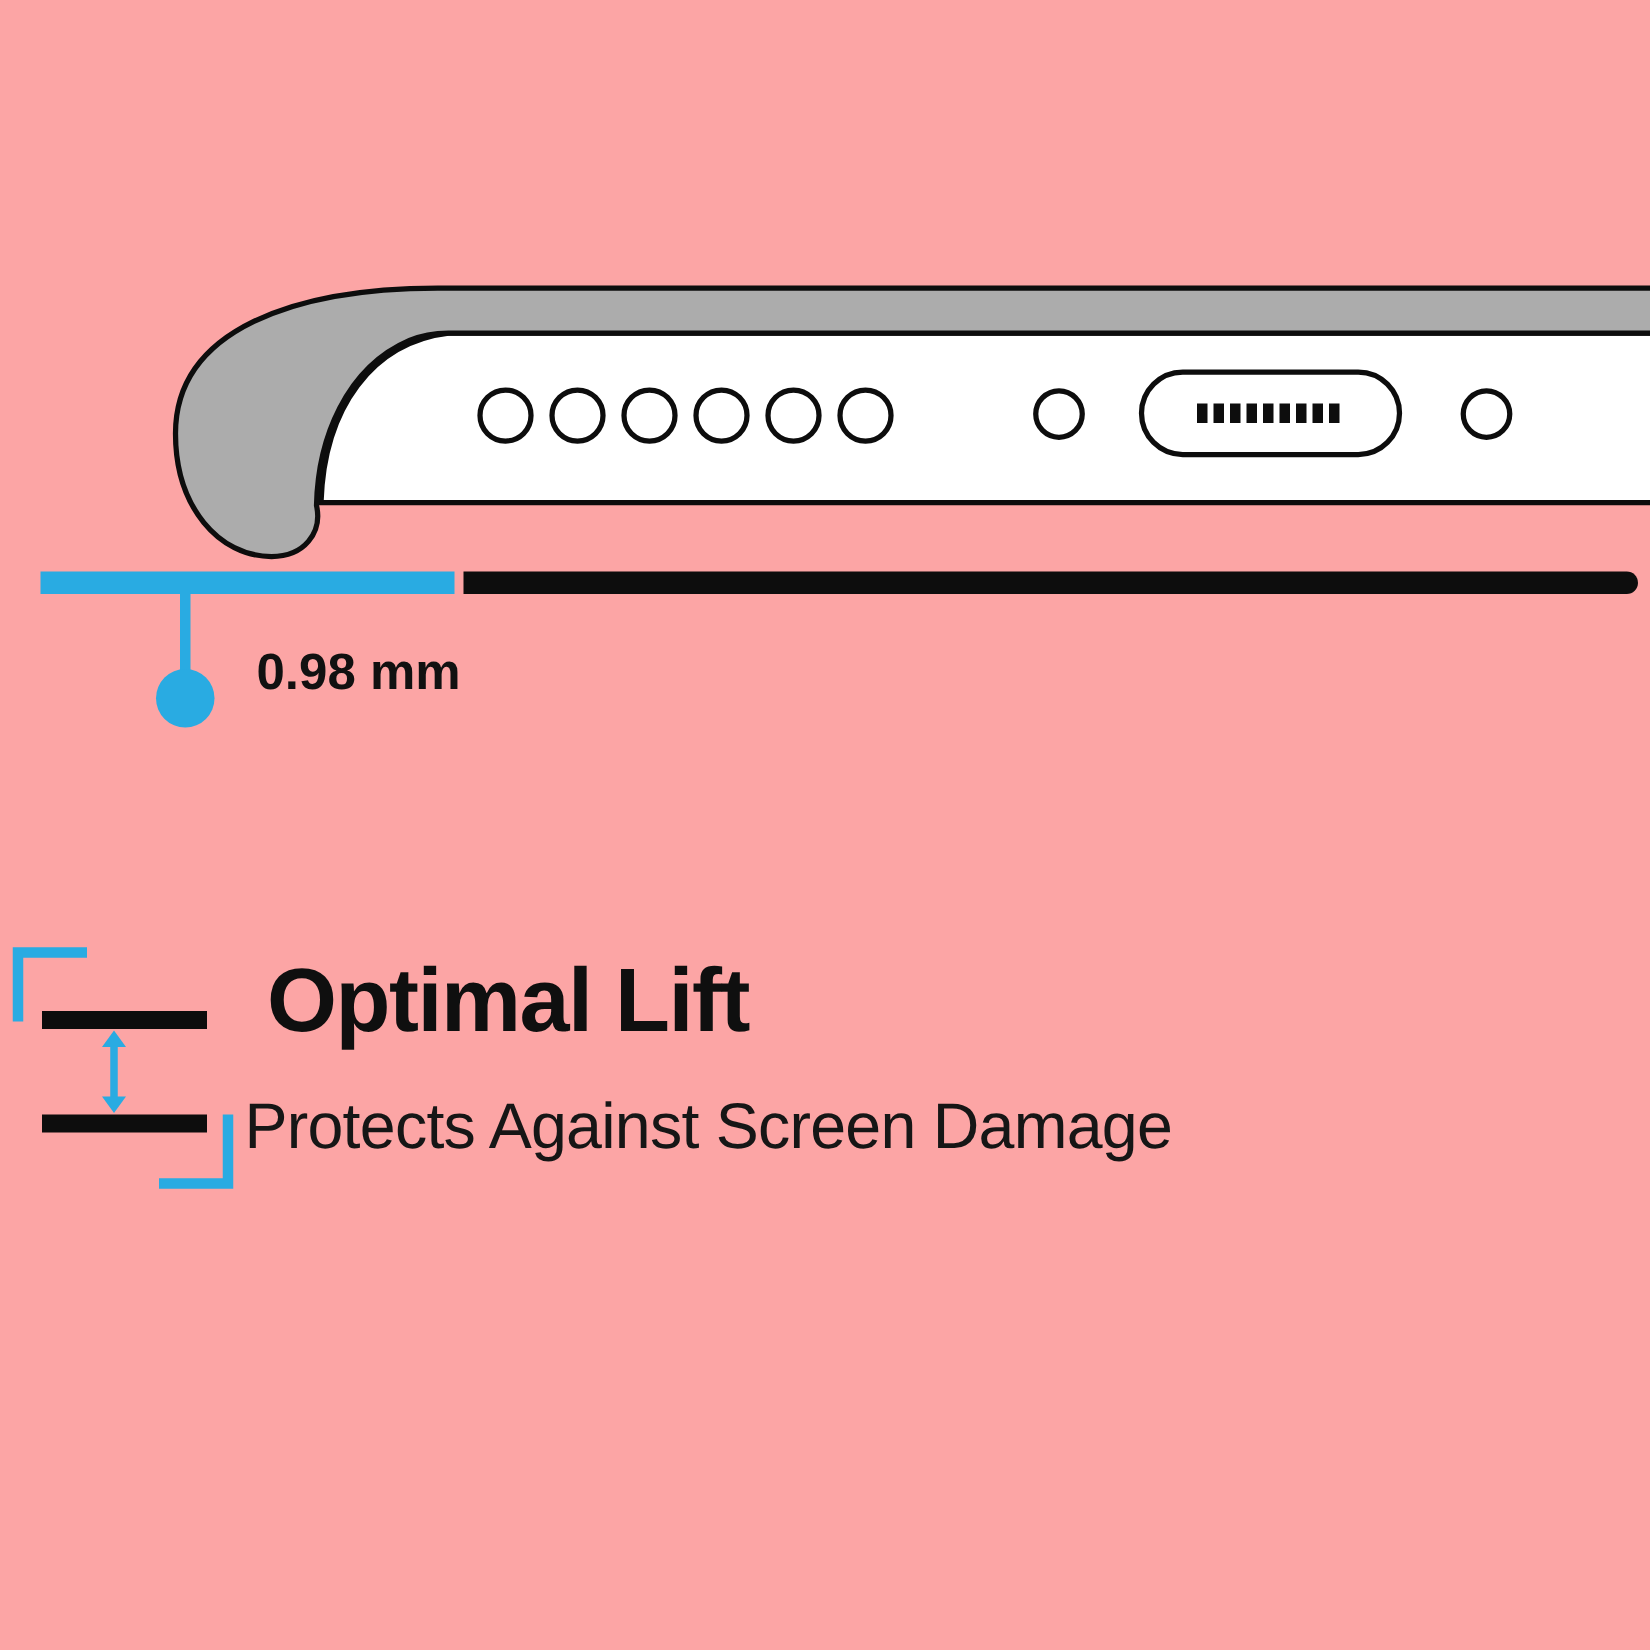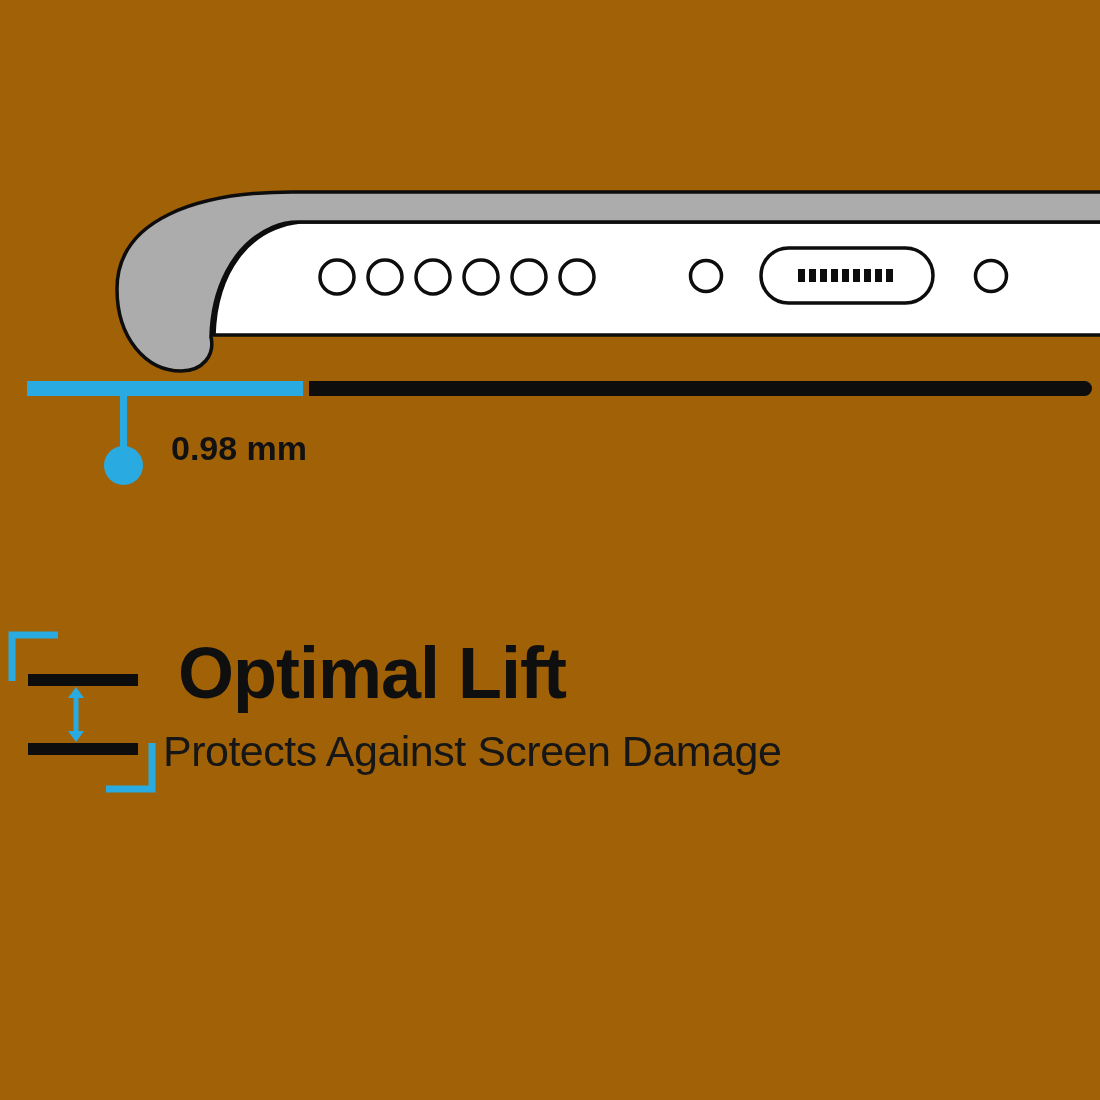--- a/index.html
+++ b/index.html
@@ -1,31 +1,31 @@
 <!DOCTYPE html>
 <html><head>
 <meta charset="utf-8">
 <style>
   * { margin:0; padding:0; box-sizing:border-box; }
   html,body { width:1100px; height:1100px; background:#ffffff; }
   body { font-family:"Liberation Sans", sans-serif; position:relative; overflow:hidden; }
-  .canvas { position:absolute; inset:0; background:#a16207; }
+  .canvas { position:absolute; inset:0; background:#fca5a5; }
 
   .phone-svg { position:absolute; left:0; top:0; }
 
   
   .bar-accent { position:absolute; left:27px; top:381px; width:276px; height:15px; background:#29ABE2; }
   .bar-dark   { position:absolute; left:309px; top:381px; width:783px; height:15px; background:#0d0d0d; border-radius:0 8px 8px 0; }
   .pointer-line { position:absolute; left:120px; top:394px; width:7px; height:56px; background:#29ABE2; }
   .pointer-dot  { position:absolute; left:104px; top:446px; width:39px; height:39px; border-radius:50%; background:#29ABE2; }
   .measure-label { position:absolute; left:171px; top:429px; font-size:34px; font-weight:700; color:#111111; }
 
   
   .lift-icon { position:absolute; left:4px; top:627px; }
-  .feature-title { position:absolute; left:178px; top:637px; font-size:72px; font-weight:800; letter-spacing:-1px; line-height:1; color:#0f0f0f; white-space:nowrap; }
+  .feature-title { position:absolute; left:178px; top:637px; font-size:60px; font-weight:800; letter-spacing:-1px; line-height:1; color:#0f0f0f; white-space:nowrap; }
   .feature-subtitle { position:absolute; left:163px; top:727px; font-size:43px; font-weight:500; letter-spacing:-0.5px; color:#161616; white-space:nowrap; }
 </style>
 </head>
 <body>
 
 <div class="canvas">
 
   <svg class="phone-svg" width="1100" height="380" viewBox="0 0 1100 380">
 
     <path d="M 1102,222 L 300,222 C 248,228 216,272 214,335 L 1102,335" fill="#ffffff" stroke="#0d0d0d" stroke-width="3.5"></path>

